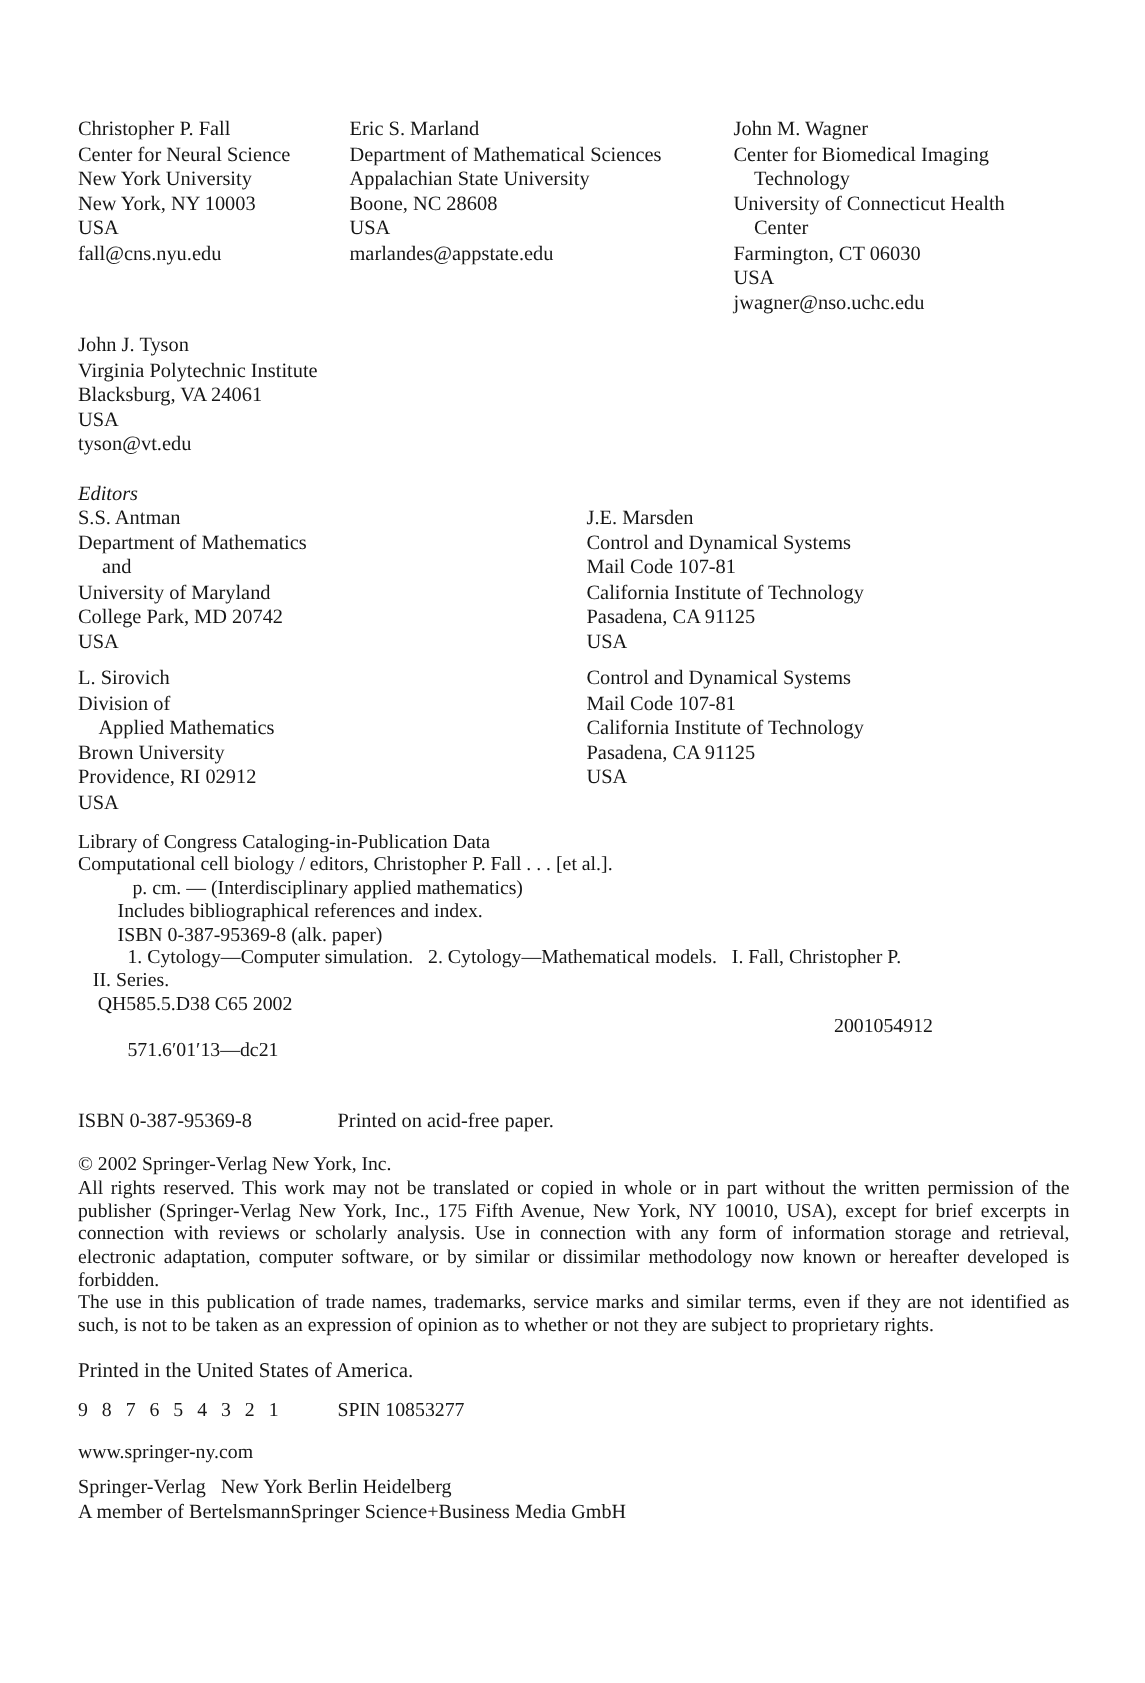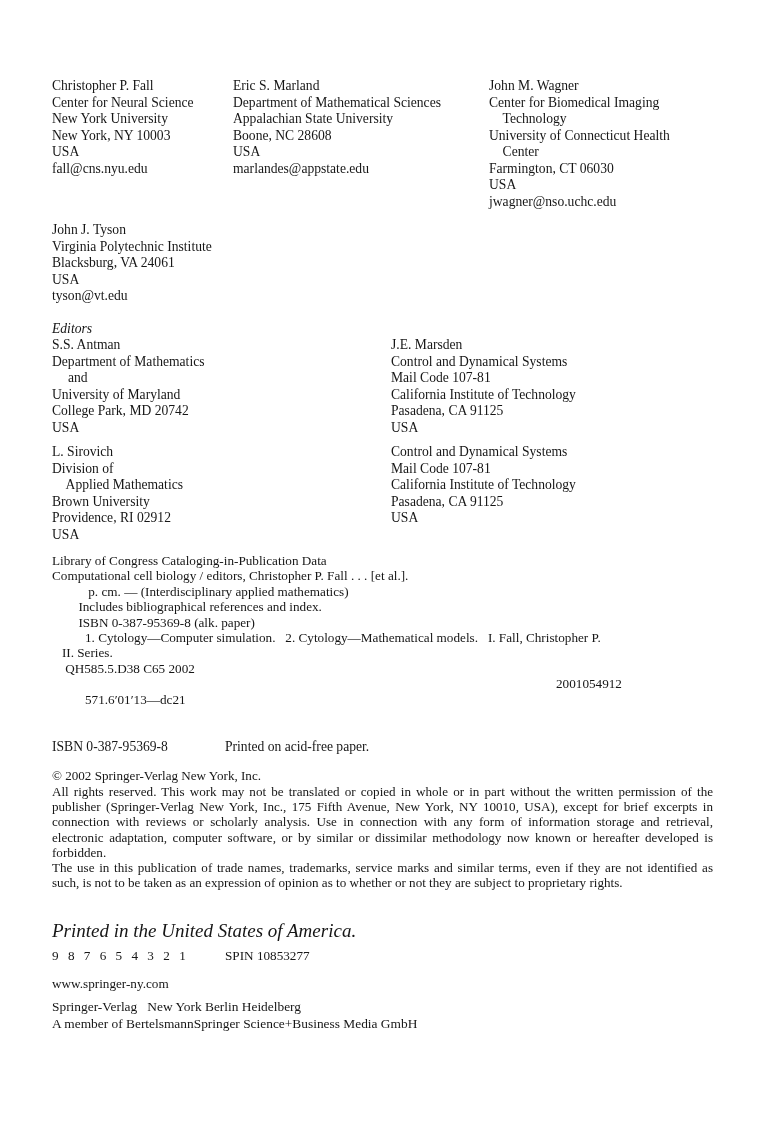--- a/index.html
+++ b/index.html
@@ -26,21 +26,21 @@
   .rule { border: 0; border-top: 1.2px solid #1a1a1a; height: 0; }
   .msc-wrap { margin-top: 34px; }
   .msc { padding: 5px 0 6px 0; }
   .loc { margin-top: 10px; font-size: 13.2px; line-height: 15.4px; }
   .loc-last { position: relative; }
   .lccn { position: absolute; left: 504px; top: 0; white-space: nowrap; }
   .isbn-line { margin-top: 1px; }
   .fixed-col { display: inline-block; width: 173px; }
   .copyright { margin-top: 13px; font-size: 13.1px; line-height: 15.3px; }
   .para { text-align: justify; margin: 0; }
-  .printed { margin-top: 32px; font-size: 19px; font-style: italic; }
+  .printed { margin-top: 16px; font-size: 14px; }
   .printing { margin-top: 9px; font-size: 13.2px; }
   .print-nums { word-spacing: 6px; }
   .site { margin-top: 11px; font-size: 13.2px; }
   .pub { margin-top: 7px; font-size: 13.4px; }
 </style>
 </head>
 <body>
 
 <div class="page">
 

